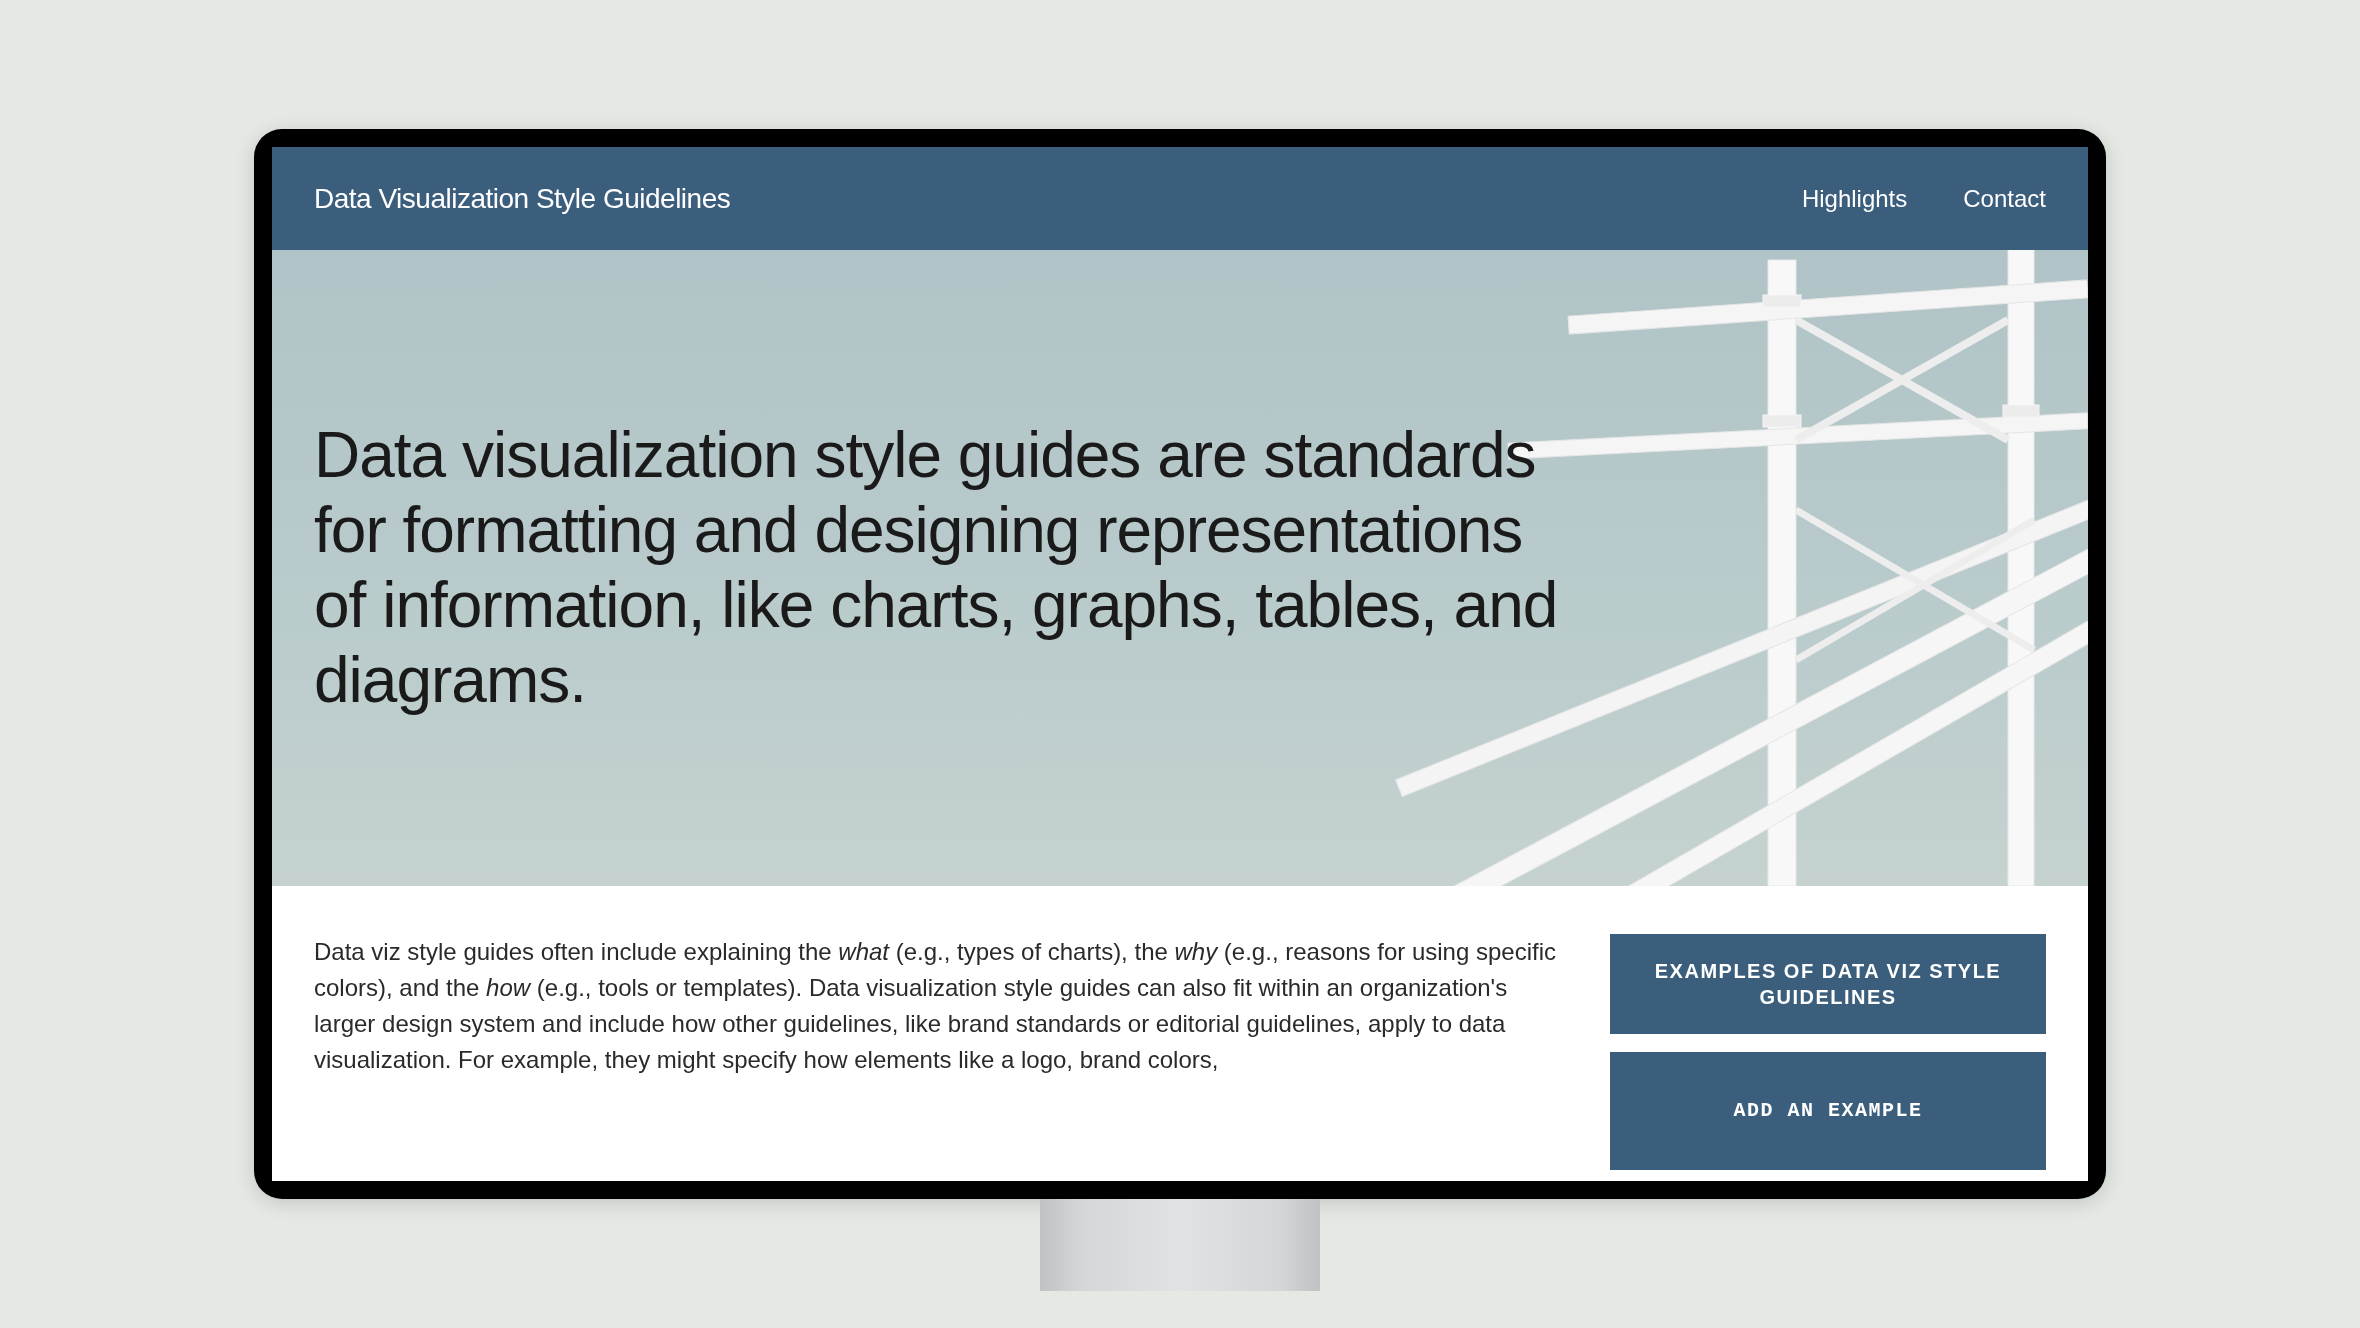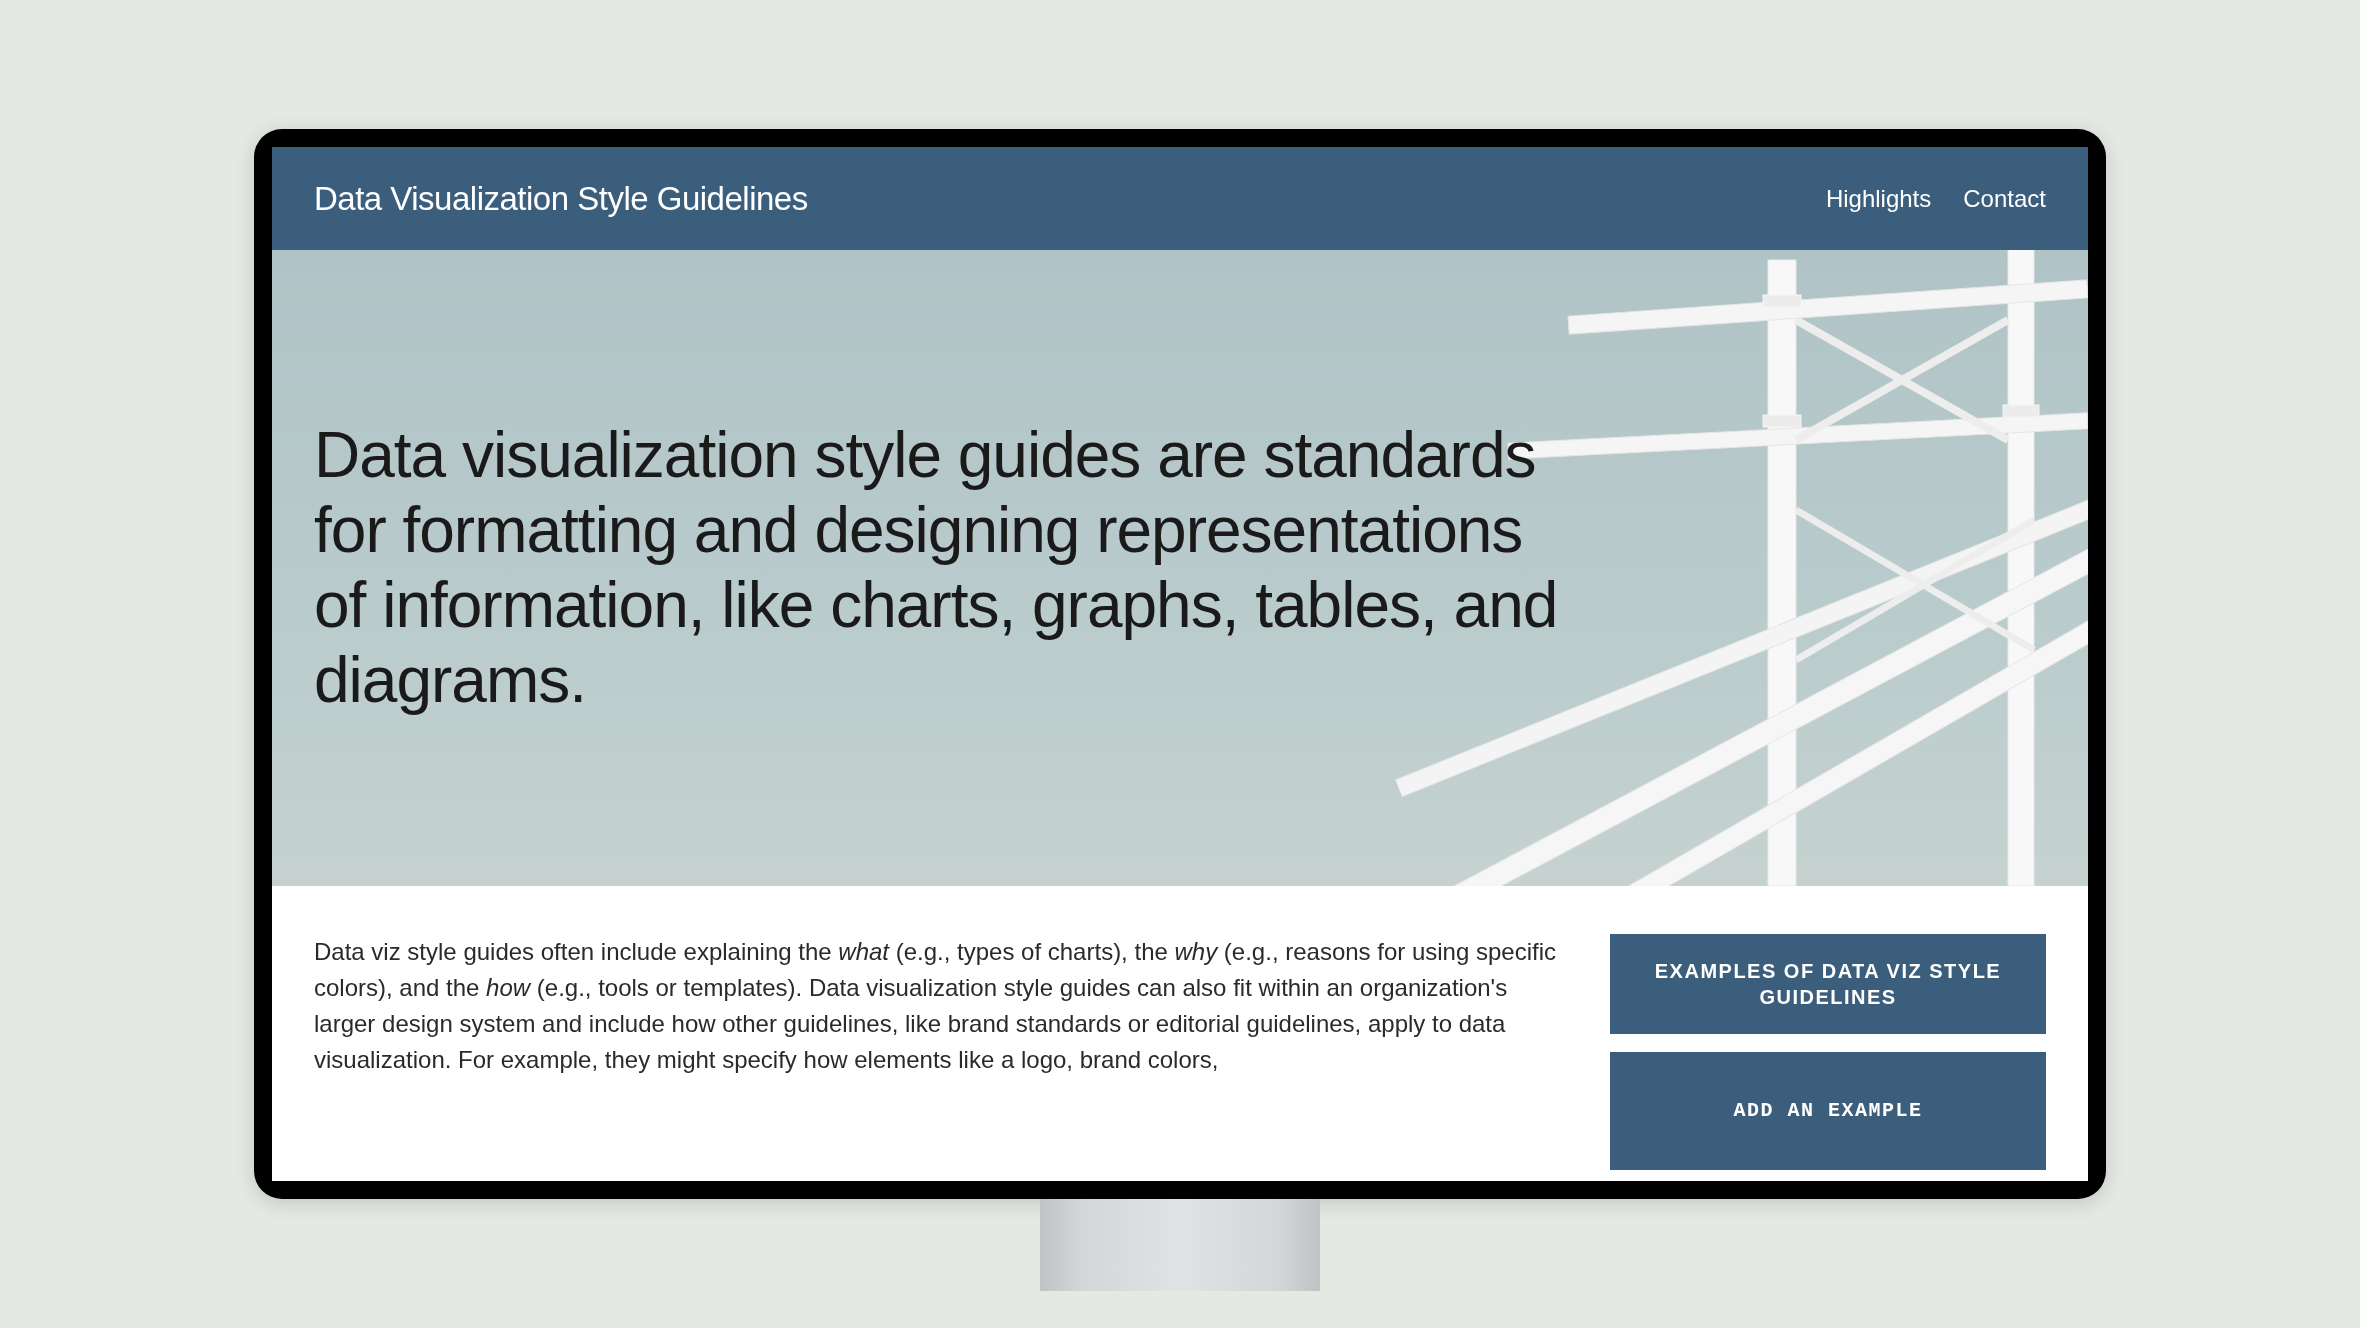--- a/index.html
+++ b/index.html
@@ -51,28 +51,28 @@
       background: #3c5e7d;
       color: #fff;
       height: 103px;
       display: flex;
       align-items: center;
       justify-content: space-between;
       padding: 0 42px;
     }
     
     .site-title {
-      font-size: 33px;
+      font-size: 28px;
       font-weight: 500;
       letter-spacing: -0.5px;
     }
     
     .nav-links {
       display: flex;
-      gap: 32px;
+      gap: 56px;
     }
     
     .nav-link {
       font-size: 24px;
       color: #fff;
       cursor: pointer;
       font-weight: 400;
     }
     
     .hero {

